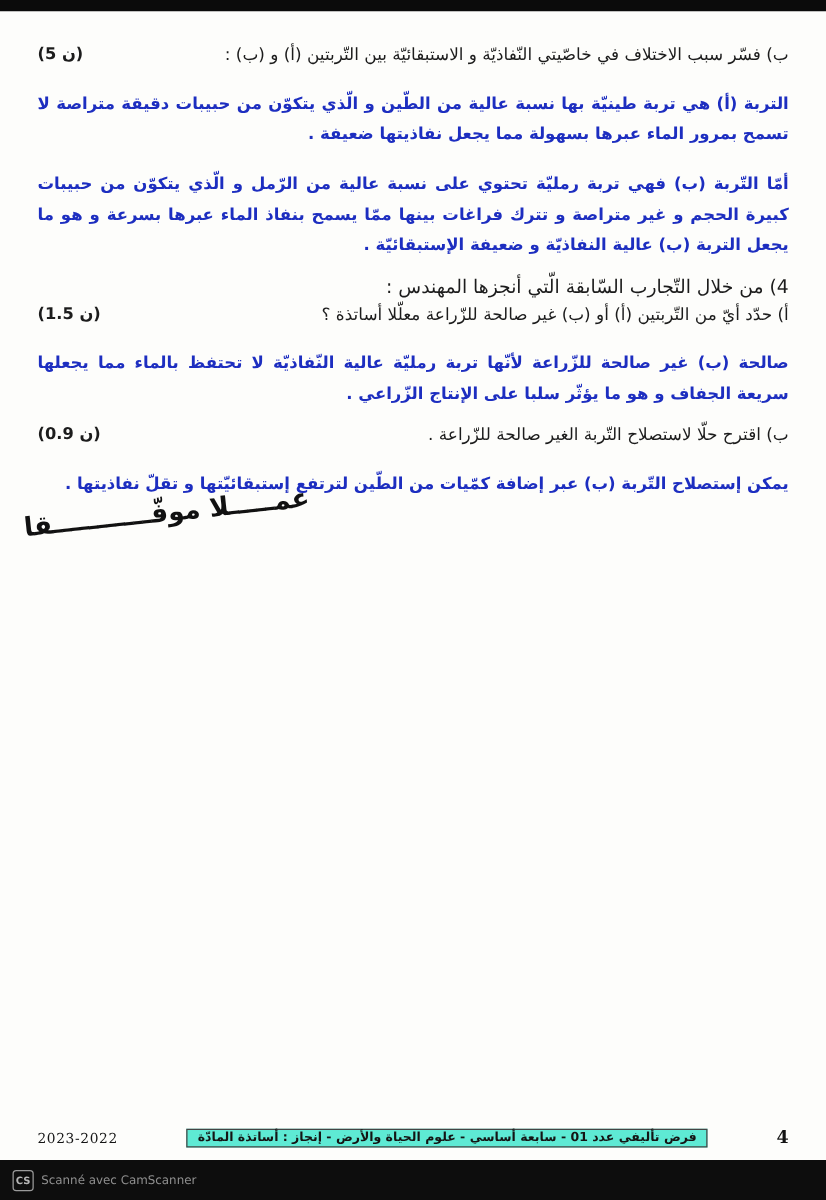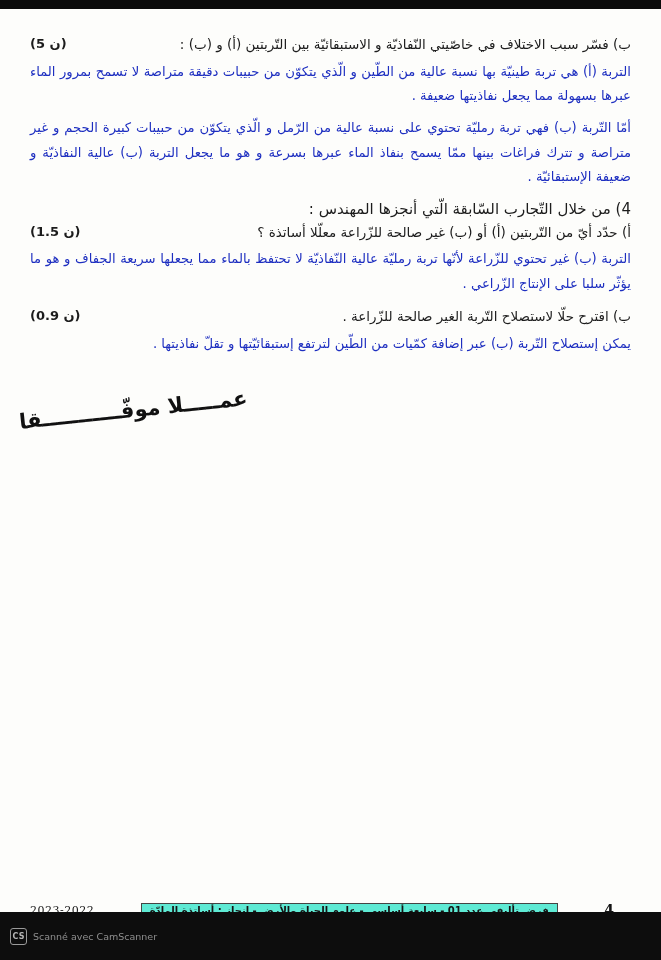--- a/index.html
+++ b/index.html
@@ -12,21 +12,21 @@
   }
   .page{
     position:absolute;inset:0;
     background:#fdfdfb;
   }
   .scan-bar-top{
     position:absolute;top:0;left:0;right:0;height:9px;
     background:#0b0b0b;
   }
   .scan-bar-bottom{
-    position:absolute;bottom:0;left:0;right:0;height:48px;
+    position:absolute;bottom:0;left:0;right:0;height:32px;
     background:#0d0d0d;
     display:flex;align-items:center;
   }
   .content{
     position:absolute;
     top:34px;left:30px;right:30px;
     direction:rtl;
     color:#1c1c1c;
   }
   .q-row{
@@ -40,25 +40,25 @@
   .q-text{ text-align:right; }
   .q-points{
     direction:ltr;
     white-space:nowrap;
     font-weight:600;
     margin-right:8px; 
     font-size:13px;
   }
   .answer{
     color:#1d2ec0;
-    font-weight:normal;
+    font-weight:bold;
     font-size:13.2px;
     line-height:1.85;
     text-align:justify;
-    margin:4px 0 8px 0;
+    margin:16px 0 8px 0;
   }
   .q4-title{
     font-size:15px;
     font-weight:400;
     margin:10px 0 4px 0;
   }
   .sub-q{ margin-top:4px; }
   .closing{
     position:absolute;
     top:398px;
@@ -67,21 +67,21 @@
     direction:rtl;
     font-size:21px;
     font-weight:bold;
     color:#111;
     transform:rotate(-6deg);
     letter-spacing:1px;
     white-space:nowrap;
   }
   .footer{
     position:absolute;
-    left:30px;right:47px;
+    left:30px;right:30px;
     bottom:42px;
     display:flex;
     align-items:center;
     justify-content:space-between;
     font-size:10.5px;
     color:#141414;
     text-align:right;
   }
   .footer-left{
     font-family:"DejaVu Serif", serif;
@@ -139,21 +139,21 @@
 
     <div class="answer">التربة (أ) هي تربة طينيّة بها نسبة عالية من الطّين و الّذي يتكوّن من حبيبات دقيقة متراصة لا تسمح بمرور الماء عبرها بسهولة مما يجعل نفاذيتها ضعيفة .</div>
     <div class="answer">أمّا التّربة (ب) فهي تربة رمليّة تحتوي على نسبة عالية من الرّمل و الّذي يتكوّن من حبيبات كبيرة الحجم و غير متراصة و تترك فراغات بينها ممّا يسمح بنفاذ الماء عبرها بسرعة و هو ما يجعل التربة (ب) عالية النفاذيّة و ضعيفة الإستبقائيّة .</div>
 
     <div class="q4-title">4) من خلال التّجارب السّابقة الّتي أنجزها المهندس :</div>
 
     <div class="q-row sub-q">
       <div class="q-text">أ)  حدّد أيّ من التّربتين (أ)  أو  (ب)  غير صالحة للزّراعة  معلّلا أساتذة ؟</div>
       <div class="q-points">(1.5 ن)</div>
     </div>
-    <div class="answer">التربة (ب) غير تحتوي للزّراعة لأنّها تربة رمليّة عالية النّفاذيّة لا تحتفظ بالماء مما يجعلها سريعة الجفاف و هو ما يؤثّر سلبا على الإنتاج الزّراعي .</div>
+    <div class="answer">صالحة (ب) غير صالحة للزّراعة لأنّها تربة رمليّة عالية النّفاذيّة لا تحتفظ بالماء مما يجعلها سريعة الجفاف و هو ما يؤثّر سلبا على الإنتاج الزّراعي .</div>
 
     <div class="q-row sub-q" style="margin-top:10px;">
       <div class="q-text">ب)  اقترح حلّا لاستصلاح التّربة الغير صالحة للزّراعة .</div>
       <div class="q-points">(0.9 ن)</div>
     </div>
     <div class="answer">يمكن إستصلاح التّربة (ب) عبر إضافة كمّيات من الطّين  لترتفع إستبقائيّتها و تقلّ نفاذيتها .</div>
 
   </div>
 
   <div class="closing">عمـــــلا موفّـــــــــــقا</div>

